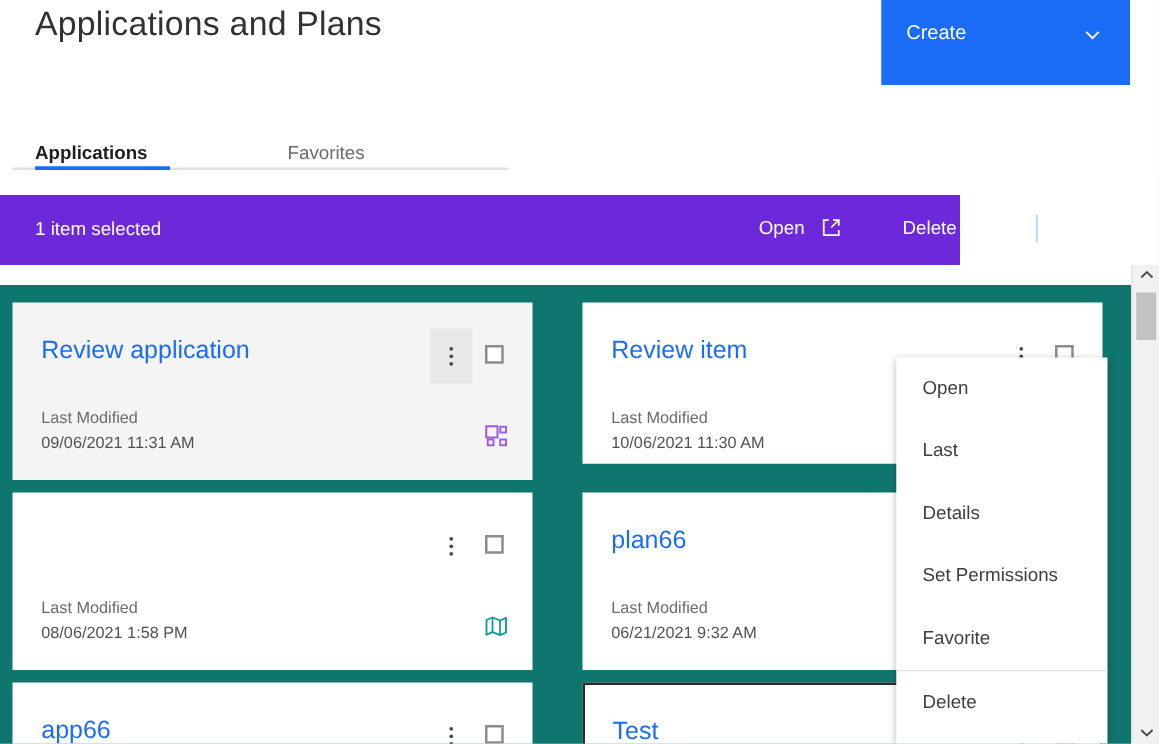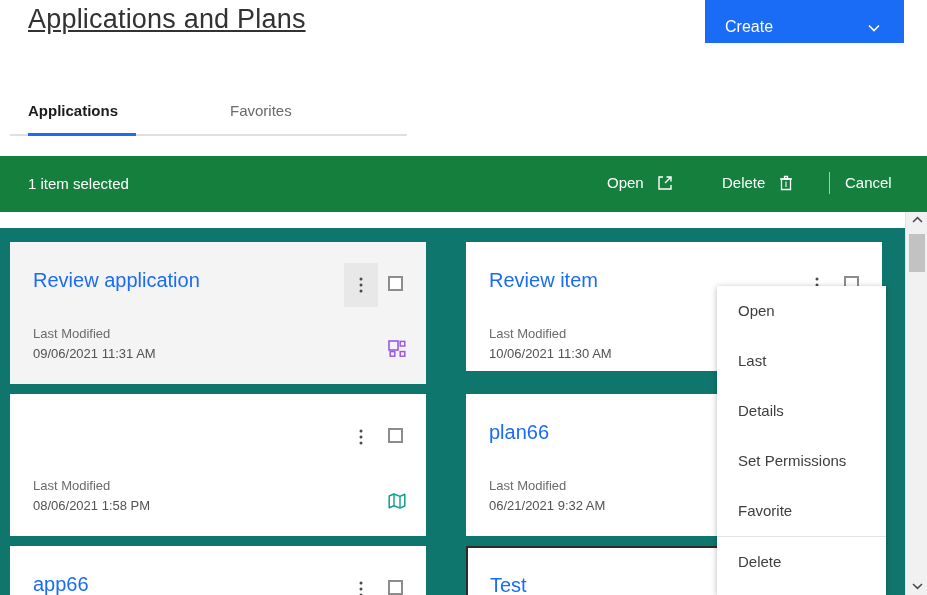--- a/index.html
+++ b/index.html
@@ -10,56 +10,55 @@
     font-family: "Liberation Sans", sans-serif;
   }
   #root { position: relative; width: 927px; height: 595px; background: #ffffff; }
 
   
   .header { position: absolute; top: 0; left: 0; width: 927px; height: 95px; background: #fff; }
   .page-title {
     position: absolute; left: 28px; top: 4px;
     font-size: 27px; font-weight: 400; color: #323232;
     letter-spacing: 0.2px;
-    text-decoration: underline;
   }
   .create-btn {
-    position: absolute; left: 705px; top: 0; width: 199px; height: 43px;
+    position: absolute; left: 705px; top: 0; width: 199px; height: 68px;
     background: #1a6bf5; border: none; cursor: pointer; padding-left: 44px;
   }
   .create-btn .lbl {
     position: absolute; left: 20px; top: 18px;
     color: #fff; font-size: 16px; font-weight: 400;
   }
   .create-btn .chev {
     position: absolute; right: 22px; top: 20px; width: 16px; height: 16px;
   }
   .create-btn .chev svg { display: block; }
 
   
   .tabs { position: absolute; top: 96px; left: 0; width: 927px; height: 40px; background: #fff; }
   .tabs .track {
     position: absolute; left: 10px; bottom: 0; width: 397px; height: 2px; background: #e0e0e0;
   }
   .tab {
     position: absolute; bottom: 3px; font-size: 15px; color: #6a6a6a;
-    cursor: pointer; padding-bottom: 14px; white-space: nowrap;
+    cursor: pointer; padding-bottom: 2px; white-space: nowrap;
   }
   .tab.active { color: #1d1d1d; font-weight: bold; }
   .tab.active::after {
     content: ""; position: absolute; left: 0; right: 0; bottom: -3px;
     height: 3px; background: #1a6bf5;
   }
   .tab-applications { left: 28px; width: 108px; }
   .tab-favorites { left: 230px; }
 
   
   .action-bar {
-    position: absolute; top: 156px; left: 0; width: 927px; height: 56px;
-    background: #15803d; color: #fff;
+    position: absolute; top: 156px; left: 0; width: 768px; height: 56px;
+    background: #6d28d9; color: #fff;
   }
   .sel-count { position: absolute; left: 28px; top: 19px; font-size: 15px; }
   .act {
     position: absolute; top: 18px; font-size: 15px; color: #fff;
     cursor: pointer; white-space: nowrap;
   }
   .act .ico { display: inline-block; vertical-align: -3px; margin-left: 9px; }
   .act-open { left: 607px; }
   .act-delete { left: 722px; }
   .act-cancel { left: 845px; }

